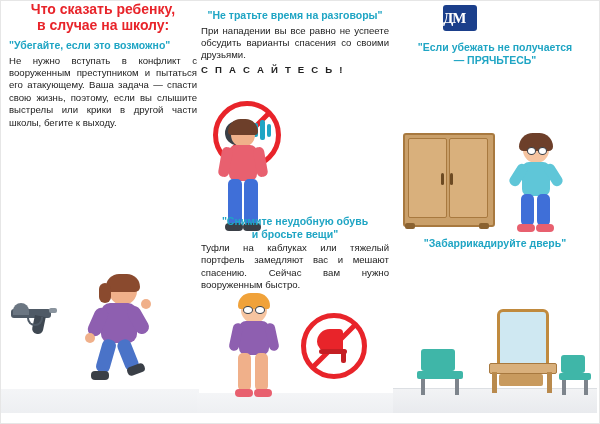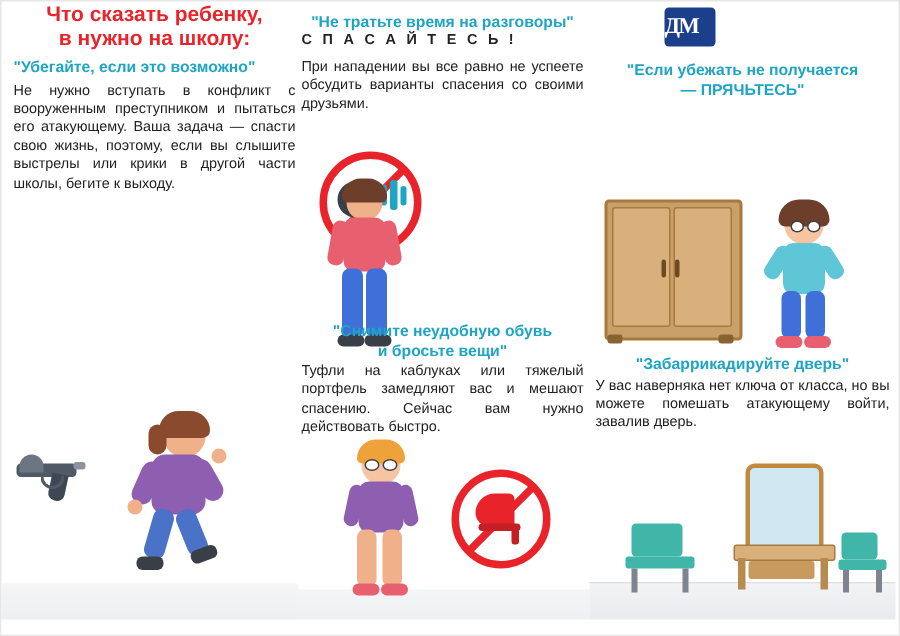--- a/index.html
+++ b/index.html
@@ -120,21 +120,21 @@
   }
 </style>
 </head>
 <body>
 
 <div class="page">
 
   <div class="col col-left">
     <div class="headline">
       <div>Что сказать ребенку,</div>
-      <div>в нужно на школу:</div>
+      <div>в случае на школу:</div>
     </div>
     <p class="subhead subhead-left">"Убегайте, если это возможно"</p>
     <p class="body-text">Не нужно вступать в конфликт с вооруженным преступником и пытаться его атакующему. Ваша задача — спасти свою жизнь, поэтому, если вы слышите выстрелы или крики в другой части школы, бегите к выходу.</p>
   </div>
 
   <div class="art" style="left:0;top:276px;width:198px;height:140px;">
     <div class="floor" style="height:28px;background:linear-gradient(#f4f5f7,#eceef1);"></div>
 
     <div style="position:absolute;left:8px;top:22px;width:54px;height:36px;">
       <div class="shape" style="left:2px;top:10px;width:40px;height:9px;background:#4f5a66;border-radius:3px;"></div>
@@ -155,22 +155,22 @@
       <div class="shape" style="left:72px;top:22px;width:10px;height:10px;background:#f0b08a;border-radius:50%;"></div>
       <div class="shape" style="left:30px;top:62px;width:14px;height:34px;background:#4a73c8;border-radius:6px;transform:rotate(16deg);"></div>
       <div class="shape" style="left:52px;top:62px;width:14px;height:32px;background:#4a73c8;border-radius:6px;transform:rotate(-22deg);"></div>
       <div class="shape" style="left:22px;top:94px;width:18px;height:9px;background:#3a3f47;border-radius:4px;"></div>
       <div class="shape" style="left:58px;top:88px;width:18px;height:9px;background:#3a3f47;border-radius:4px;transform:rotate(-20deg);"></div>
     </div>
   </div>
 
   <div class="col col-mid">
     <p class="subhead">"Не тратьте время на разговоры"</p>
+    <p class="body-text">При нападении вы все равно не успеете обсудить варианты спасения со своими друзьями.</p>
     <p class="body-text spaced" style="text-align:left;margin-top:-4px;">С П А С А Й Т Е С Ь !</p>
-    <p class="body-text">При нападении вы все равно не успеете обсудить варианты спасения со своими друзьями.</p>
   </div>
 
   <div class="art" style="left:206px;top:96px;width:84px;height:78px;">
     <div class="no-sign" style="left:6px;top:4px;width:68px;height:68px;"></div>
     <div style="position:absolute;left:18px;top:22px;width:46px;height:30px;">
       <div class="shape" style="left:0;top:2px;width:24px;height:24px;background:#3a3f47;border-radius:50% 40% 40% 50%;"></div>
       <div class="shape" style="left:16px;top:12px;width:12px;height:7px;background:#ffffff;border-radius:2px;"></div>
       <div class="shape" style="left:28px;top:4px;width:5px;height:14px;background:#1fa5c4;border-radius:2px;"></div>
       <div class="shape" style="left:35px;top:1px;width:5px;height:20px;background:#1fa5c4;border-radius:2px;"></div>
       <div class="shape" style="left:42px;top:5px;width:4px;height:13px;background:#1fa5c4;border-radius:2px;"></div>
@@ -187,21 +187,21 @@
     <div class="shape" style="left:47px;top:58px;width:14px;height:46px;background:#3f6fd8;border-radius:5px;"></div>
     <div class="shape" style="left:28px;top:102px;width:18px;height:8px;background:#3a3f47;border-radius:4px;"></div>
     <div class="shape" style="left:46px;top:102px;width:18px;height:8px;background:#3a3f47;border-radius:4px;"></div>
   </div>
 
   <div class="col" style="left:200px;top:214px;width:188px;">
     <p class="subhead" style="margin-bottom:2px;">
       <span>"Снимите неудобную обувь</span><br>
       <span>и бросьте вещи"</span>
     </p>
-    <p class="body-text">Туфли на каблуках или тяжелый портфель замедляют вас и мешают спасению. Сейчас вам нужно действовать быстро.</p>
+    <p class="body-text">Туфли на каблуках или тяжелый портфель замедляют вас и мешают спасению. Сейчас вам нужно вооруженным быстро.</p>
   </div>
 
   <div class="art" style="left:196px;top:290px;width:196px;height:128px;">
     <div class="floor" style="height:26px;background:linear-gradient(#f4f5f7,#eceef1);"></div>
 
     <div style="position:absolute;left:24px;top:4px;width:70px;height:108px;">
       <div class="shape" style="left:20px;top:2px;width:26px;height:26px;background:#f6c4a0;border-radius:50%;"></div>
       <div class="shape" style="left:17px;top:-2px;width:32px;height:16px;background:#f0a23a;border-radius:15px 15px 4px 4px;"></div>
       <div class="shape" style="left:22px;top:11px;width:8px;height:6px;border:1.5px solid #3a3f47;border-radius:50%;background:#fff;"></div>
       <div class="shape" style="left:34px;top:11px;width:8px;height:6px;border:1.5px solid #3a3f47;border-radius:50%;background:#fff;"></div>
@@ -253,21 +253,20 @@
       <div class="shape" style="left:43px;top:26px;width:11px;height:24px;background:#5fc6d8;border-radius:5px;transform:rotate(-32deg);"></div>
       <div class="shape" style="left:16px;top:57px;width:13px;height:32px;background:#3f6fd8;border-radius:5px;"></div>
       <div class="shape" style="left:32px;top:57px;width:13px;height:32px;background:#3f6fd8;border-radius:5px;"></div>
       <div class="shape" style="left:12px;top:87px;width:18px;height:8px;background:#e8606f;border-radius:4px;"></div>
       <div class="shape" style="left:31px;top:87px;width:18px;height:8px;background:#e8606f;border-radius:4px;"></div>
     </div>
   </div>
 
   <div class="col" style="left:396px;top:236px;width:196px;">
     <p class="subhead" style="margin-bottom:2px;">"Забаррикадируйте дверь"</p>
-    <p class="body-text">У вас наверняка нет ключа от класса, но вы можете помешать атакующему войти, завалив дверь.</p>
   </div>
 
   <div class="art" style="left:392px;top:300px;width:204px;height:118px;">
     <div class="floor" style="height:30px;background:linear-gradient(#f2f3f5,#e6e8ec);"></div>
     <div class="floor-line" style="bottom:30px;"></div>
 
     <div class="mirror" style="left:104px;top:8px;width:46px;height:56px;"></div>
     <div style="position:absolute;left:96px;top:62px;width:66px;height:30px;">
       <div class="desk-top" style="left:0;top:0;width:66px;height:9px;"></div>
       <div class="desk-leg" style="left:3px;top:9px;width:5px;height:21px;"></div>

